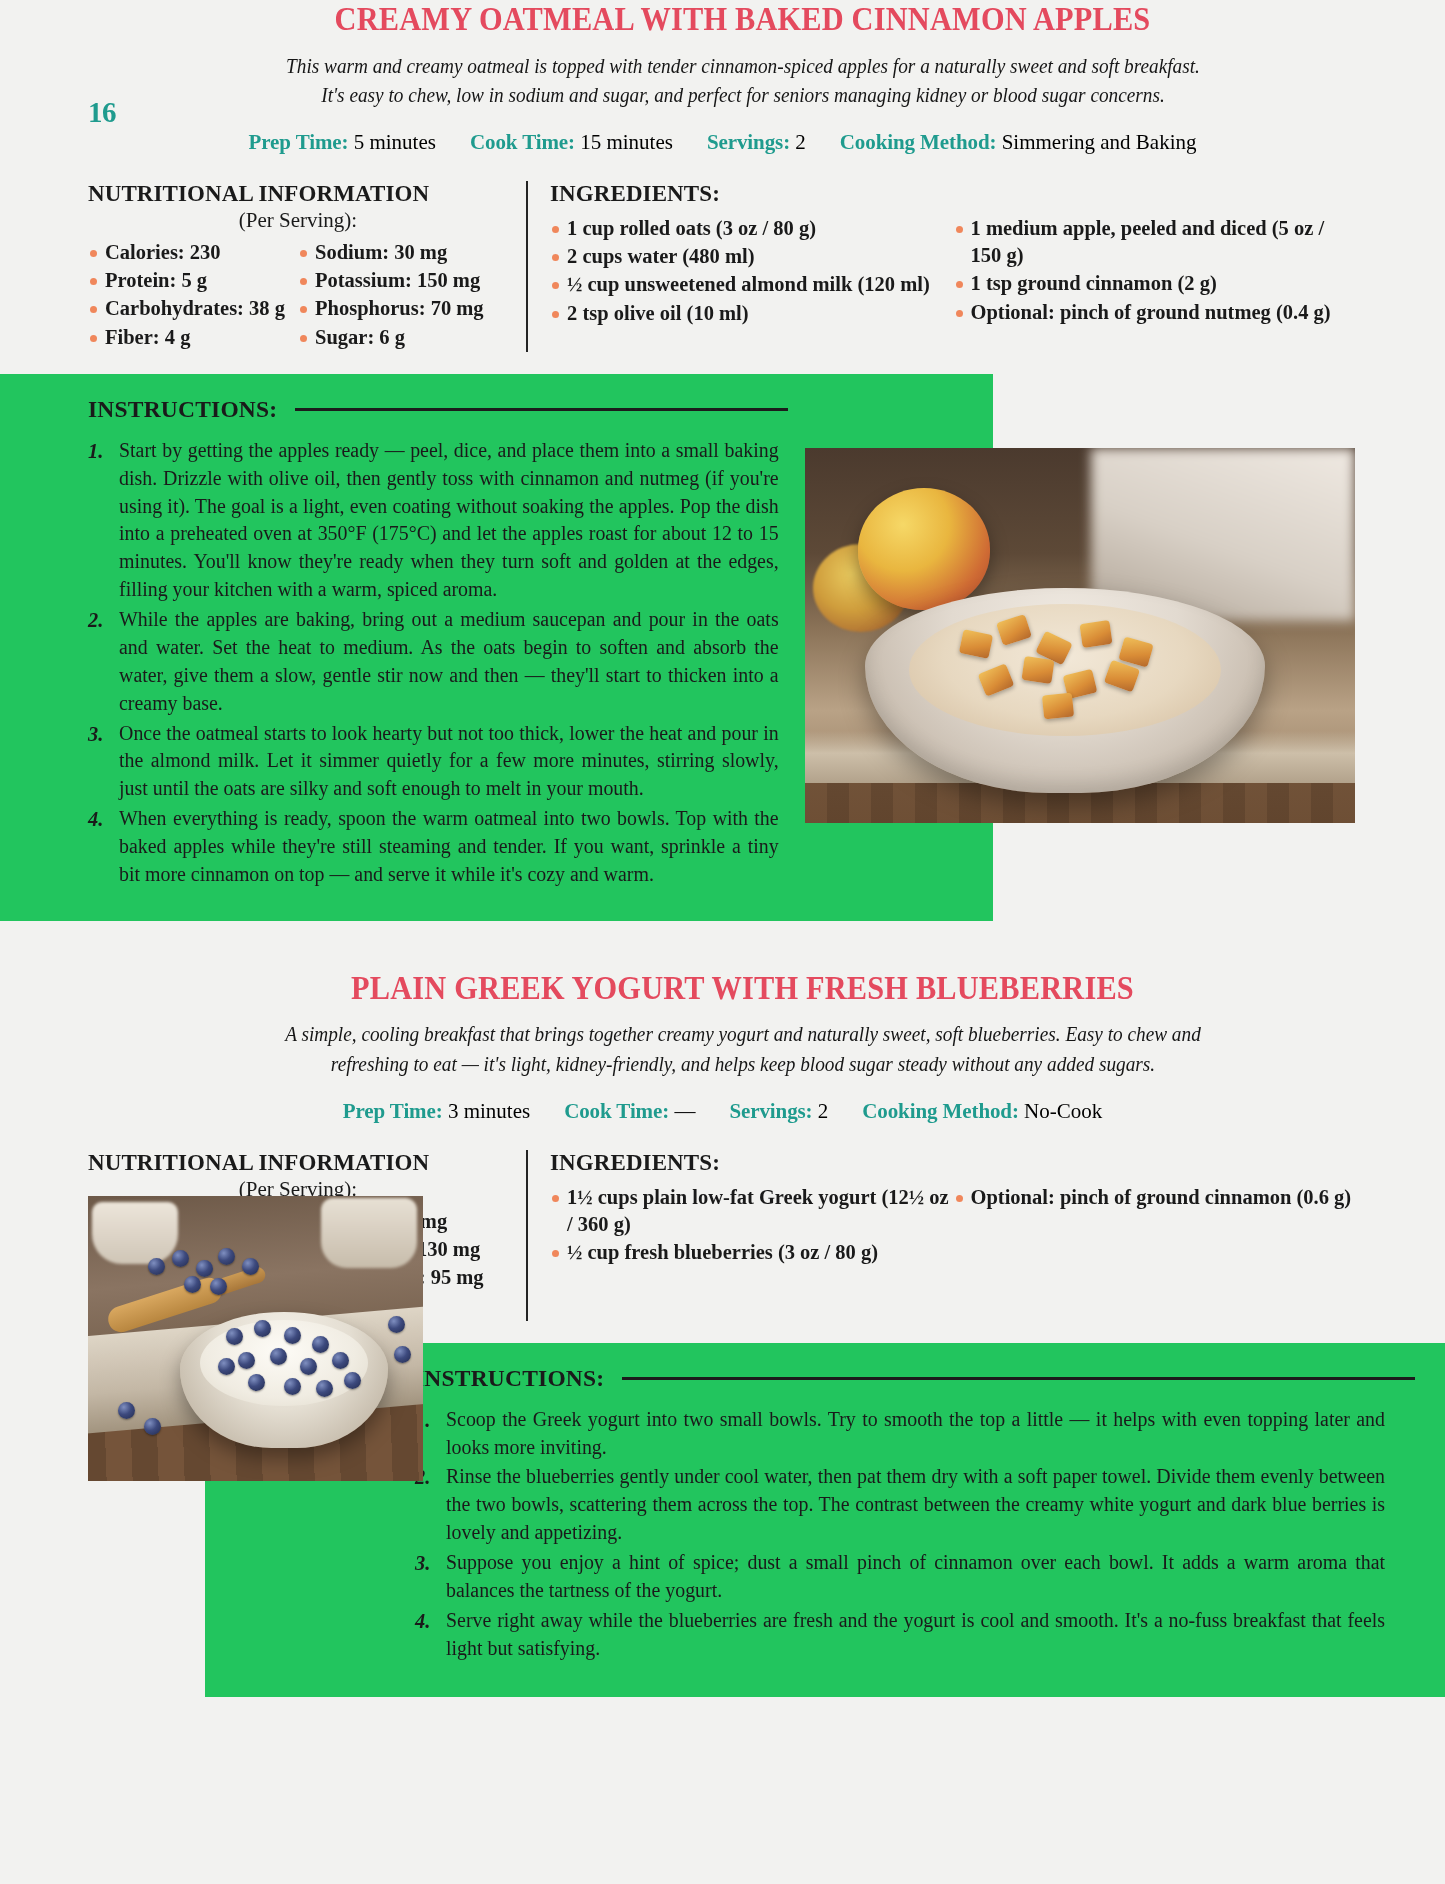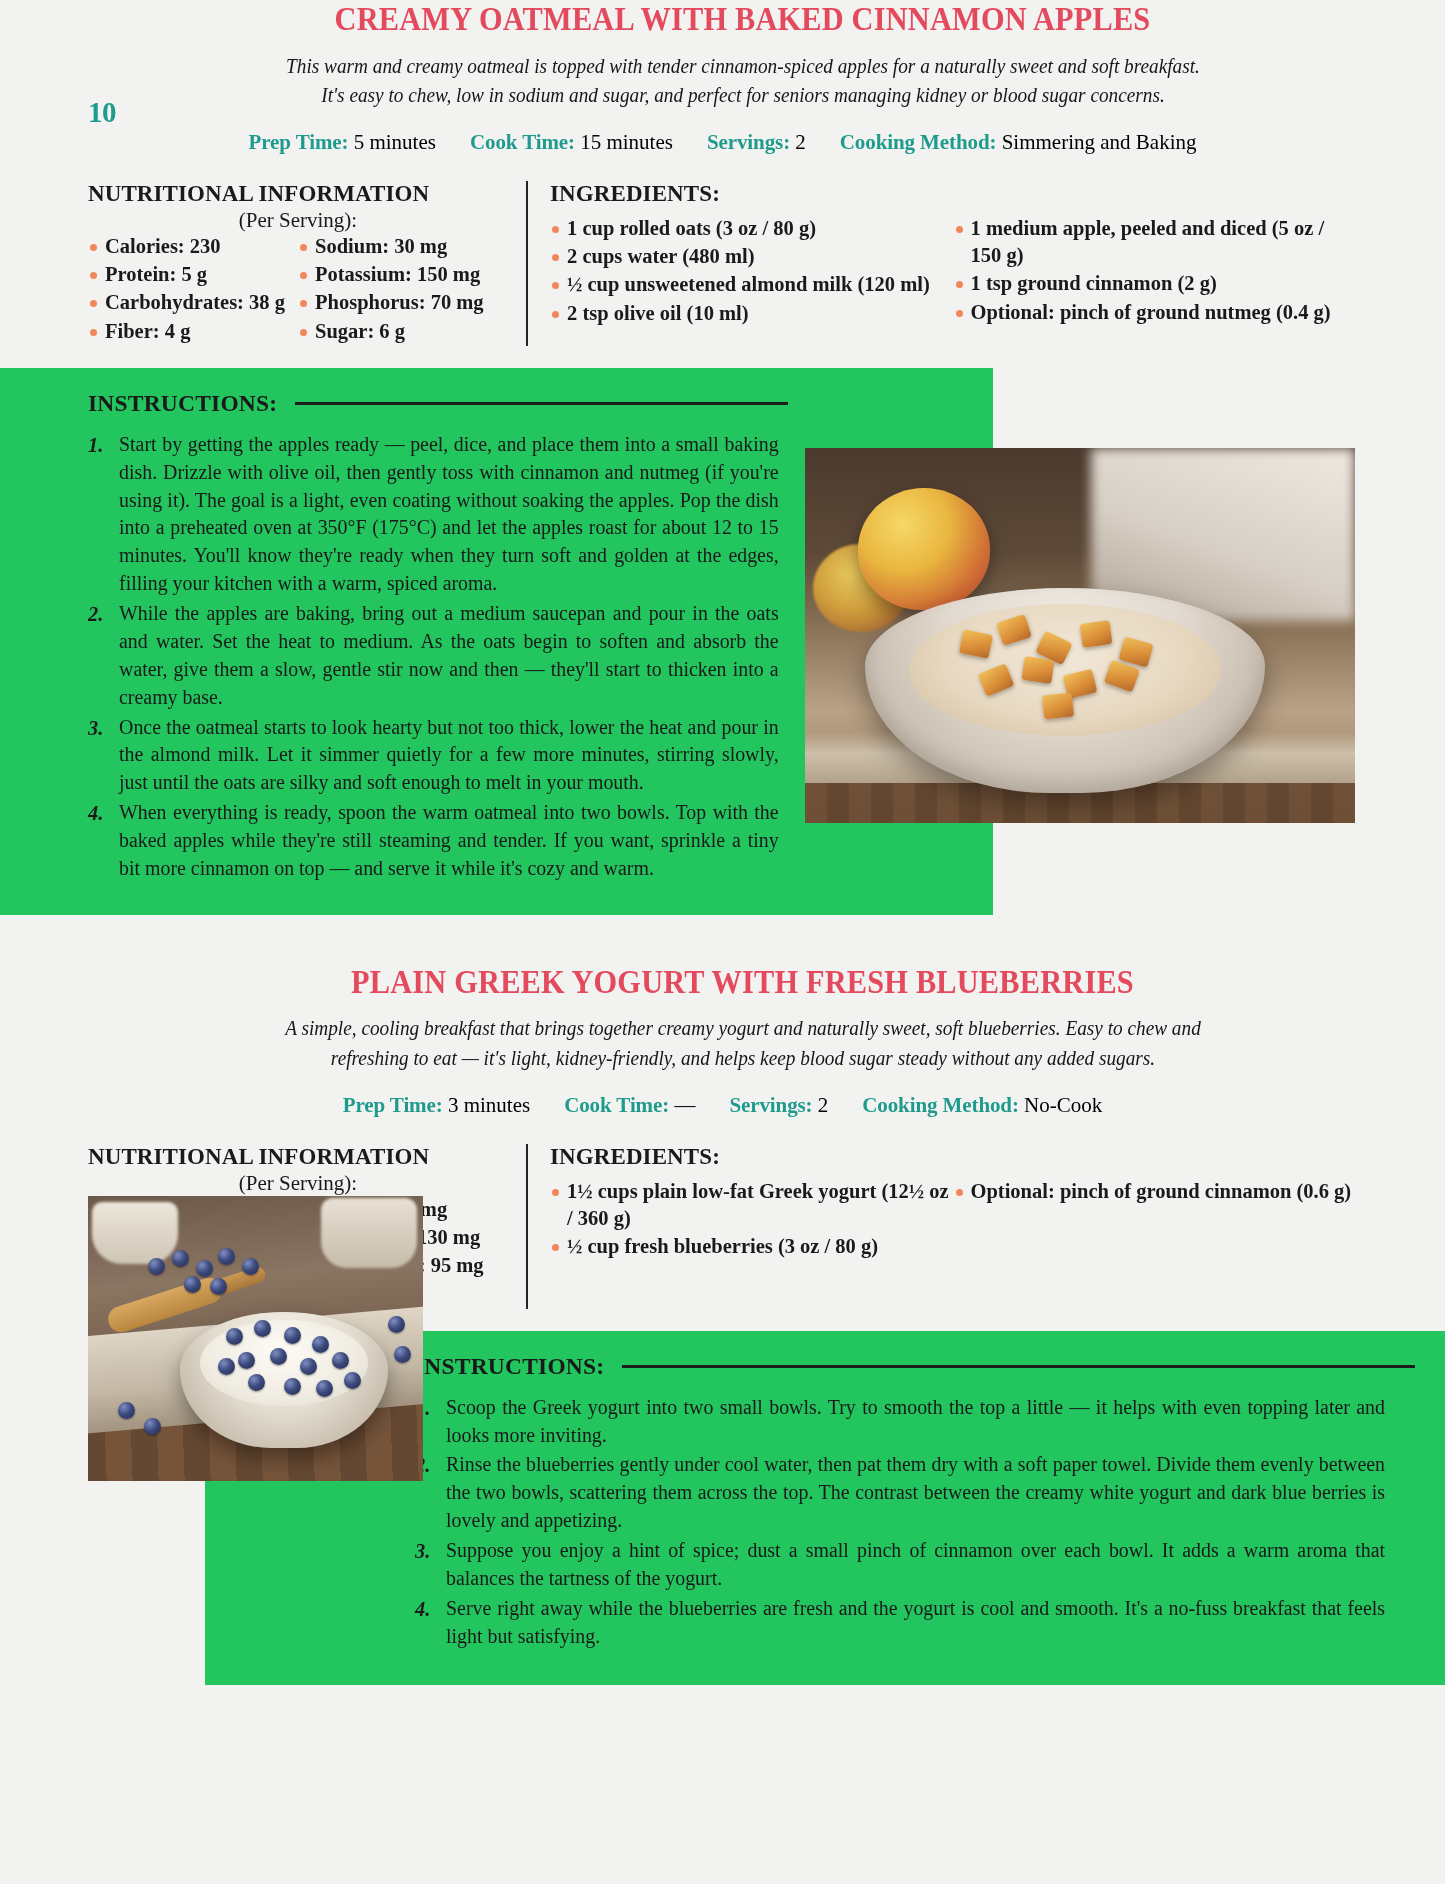--- a/index.html
+++ b/index.html
@@ -98,21 +98,21 @@
     font-size: 23px;
     letter-spacing: 0.1px;
   }
   .nutrition-sub {
     text-align: center;
     font-size: 21px;
     margin-top: 1px;
   }
   .nutrition-grid {
     display: flex;
-    margin-top: 0;
+    margin-top: 6px;
   }
   .nutrition-grid > ul { width: 50%; }
 
   .ingredients-col {
     flex: 1;
     border-left: 2px solid #242424;
     padding-left: 22px;
   }
   .ingredients-title {
     font-weight: bold;
@@ -359,21 +359,21 @@
     filter: blur(1.8px);
   }
 </style>
 </head>
 <body>
 
 <div class="page">
 
   <section class="recipe" id="recipe-1">
 
-    <div class="page-number">10</div>
+    <div class="page-number">16</div>
 
     <div class="title-row">
       <h1 class="recipe-title">CREAMY OATMEAL WITH BAKED CINNAMON APPLES</h1>
       <p class="recipe-desc">This warm and creamy oatmeal is topped with tender cinnamon-spiced apples for a naturally sweet and soft breakfast. It's easy to chew, low in sodium and sugar, and perfect for seniors managing kidney or blood sugar concerns.</p>
     </div>
 
     <div class="meta-row">
       <span class="meta-item">
         <span class="meta-label">Prep Time:</span>
         <span class="meta-value">5 minutes</span>

